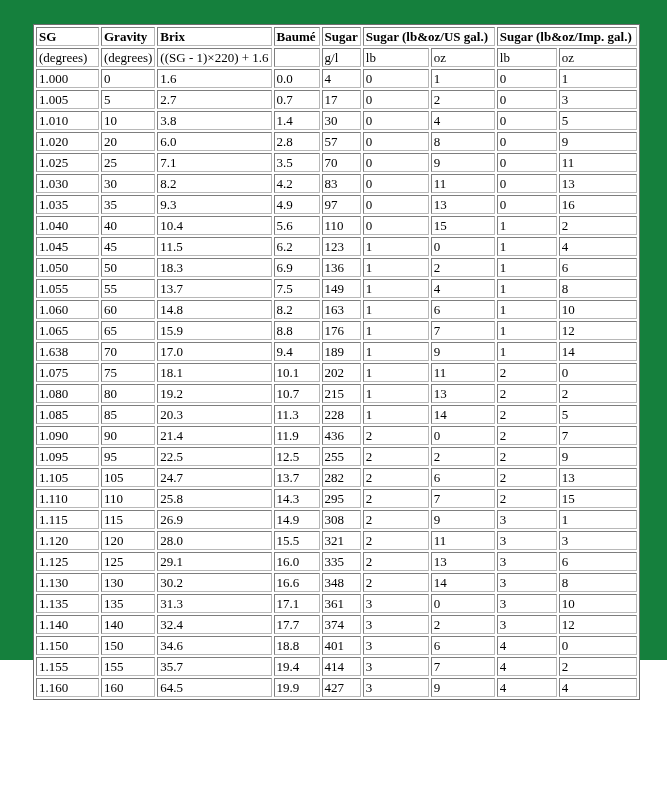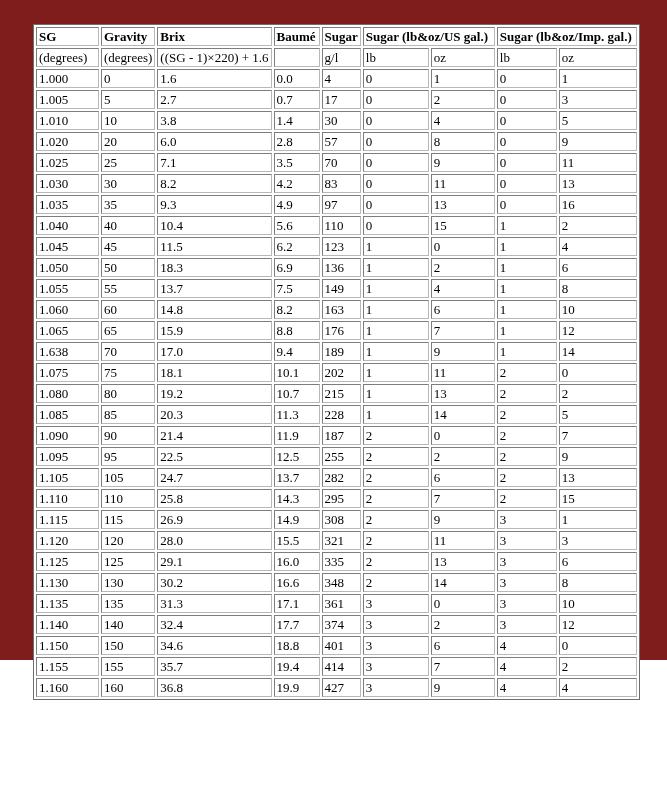--- a/index.html
+++ b/index.html
@@ -11,21 +11,21 @@
     width: 667px;
     height: 800px;
     overflow: hidden;
     font-family: "Liberation Serif", "DejaVu Serif", serif;
     color: #000000;
   }
   .page {
     position: relative;
     width: 667px;
     height: 660px;
-    background: #7f1d1d;
+    background: #15803d;
   }
   table.conv {
     position: absolute;
     left: 33px;
     top: 24px;
     border-collapse: separate;
     border-spacing: 2px;
     border: 1px solid #6e6e6e;
     background: #ffffff;
     table-layout: fixed;
@@ -285,21 +285,21 @@
           <td>1</td>
           <td>14</td>
           <td>2</td>
           <td>5</td>
         </tr>
         <tr>
           <td>1.090</td>
           <td>90</td>
           <td>21.4</td>
           <td>11.9</td>
-          <td>187</td>
+          <td>436</td>
           <td>2</td>
           <td>0</td>
           <td>2</td>
           <td>7</td>
         </tr>
         <tr>
           <td>1.095</td>
           <td>95</td>
           <td>22.5</td>
           <td>12.5</td>
@@ -415,21 +415,21 @@
           <td>19.4</td>
           <td>414</td>
           <td>3</td>
           <td>7</td>
           <td>4</td>
           <td>2</td>
         </tr>
         <tr>
           <td>1.160</td>
           <td>160</td>
-          <td>36.8</td>
+          <td>64.5</td>
           <td>19.9</td>
           <td>427</td>
           <td>3</td>
           <td>9</td>
           <td>4</td>
           <td>4</td>
         </tr>
       </tbody>
   </table>
 </div>

